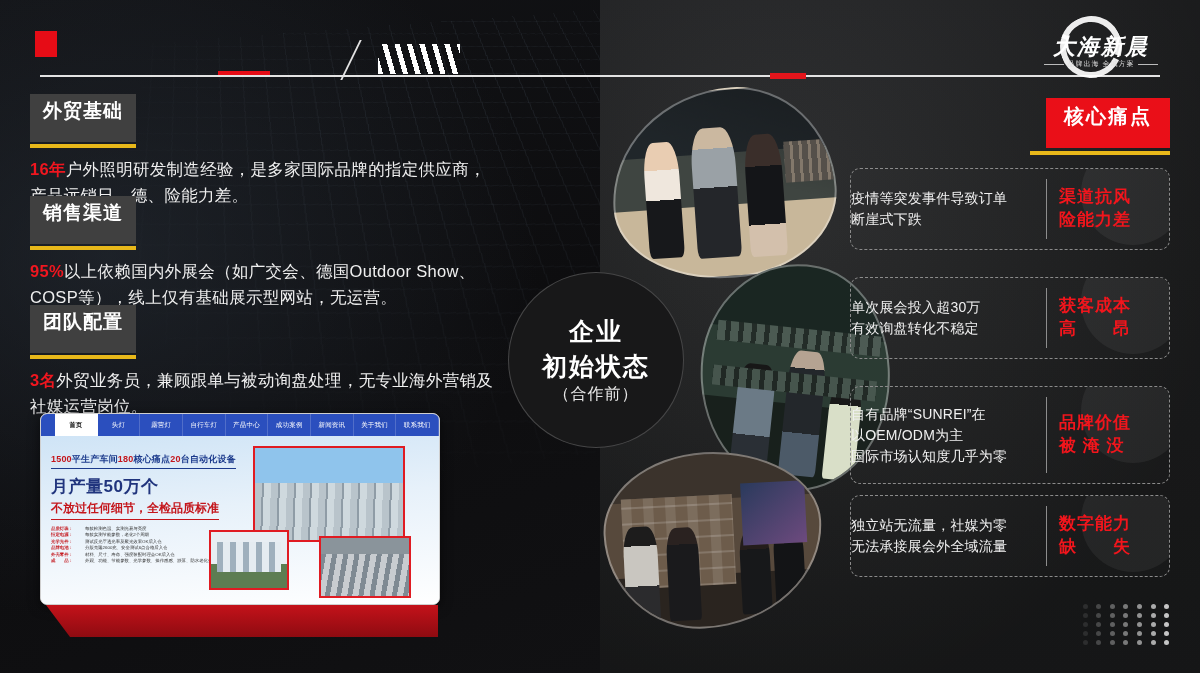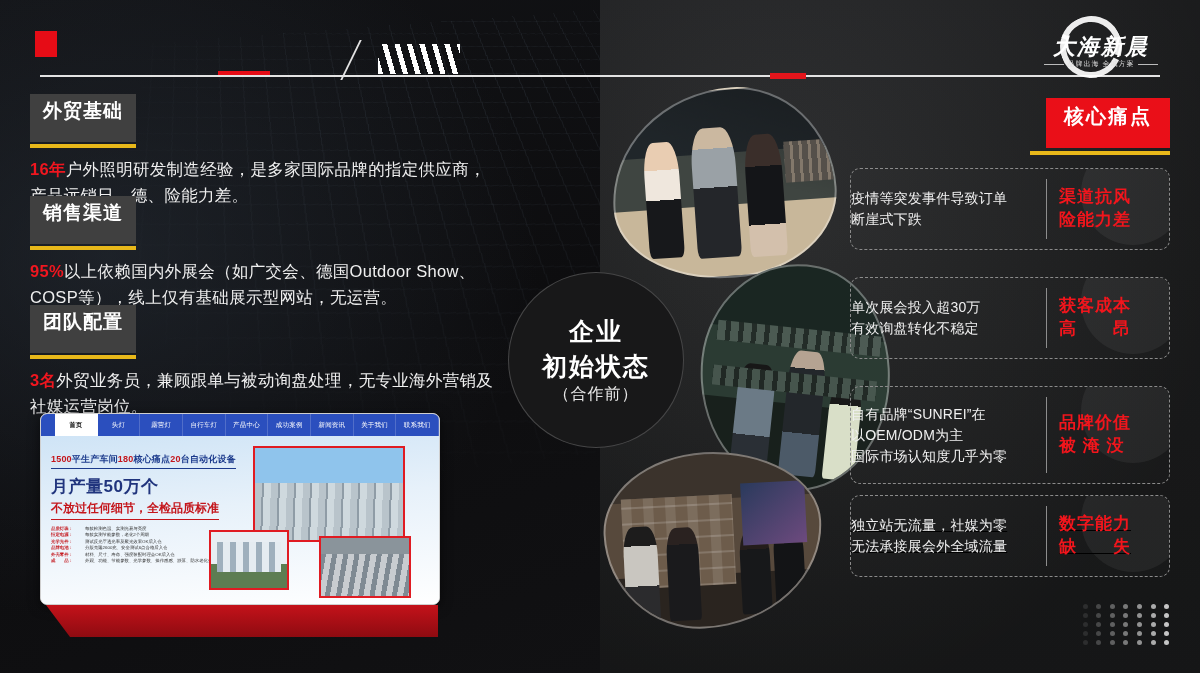--- a/index.html
+++ b/index.html
@@ -551,21 +551,21 @@
           <div>自有品牌“SUNREI”在</div>
           <div>以OEM/ODM为主</div>
           <div>国际市场认知度几乎为零</div>
         </div>
         <div class="pain-sep"></div>
         <div class="pain-key">
           <div>品牌价值</div>
           <div>被 淹 没</div>
         </div>
       </div>
-      <div class="pain-card" style="top: 495px; height: 82px; text-decoration: underline;">
+      <div class="pain-card" style="top: 495px; height: 82px;">
         <div class="blob"></div>
         <div class="pain-desc">
           <div>独立站无流量，社媒为零</div>
           <div>无法承接展会外全域流量</div>
         </div>
         <div class="pain-sep"></div>
         <div class="pain-key">
           <div>数字能力</div>
           <div>缺　　失</div>
         </div>

